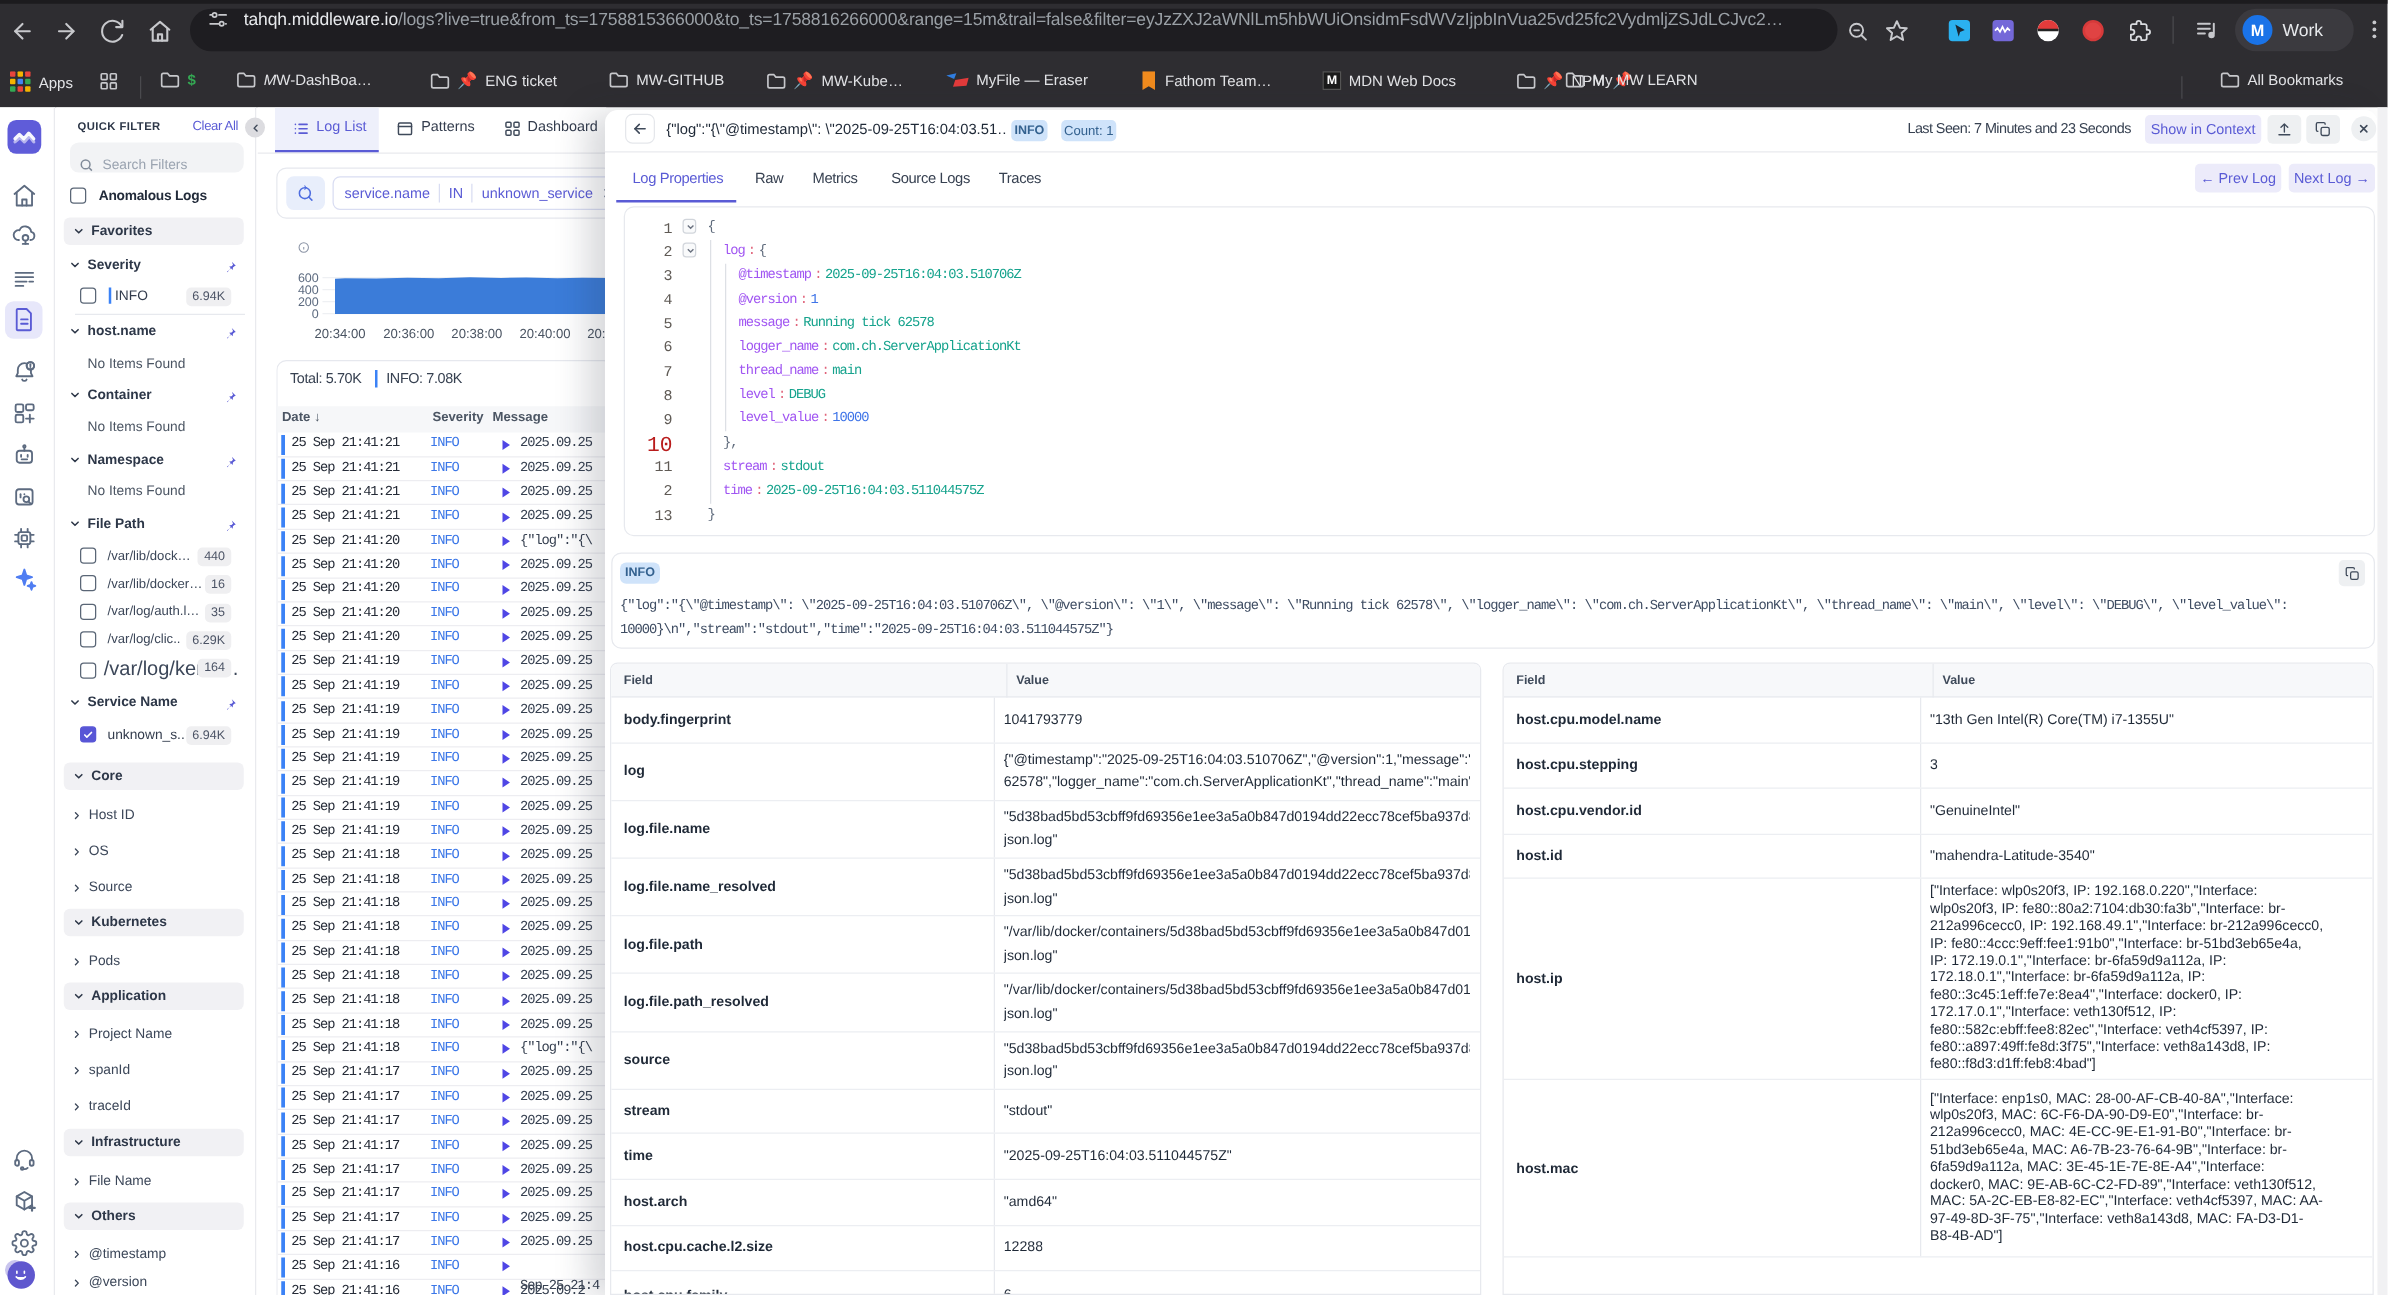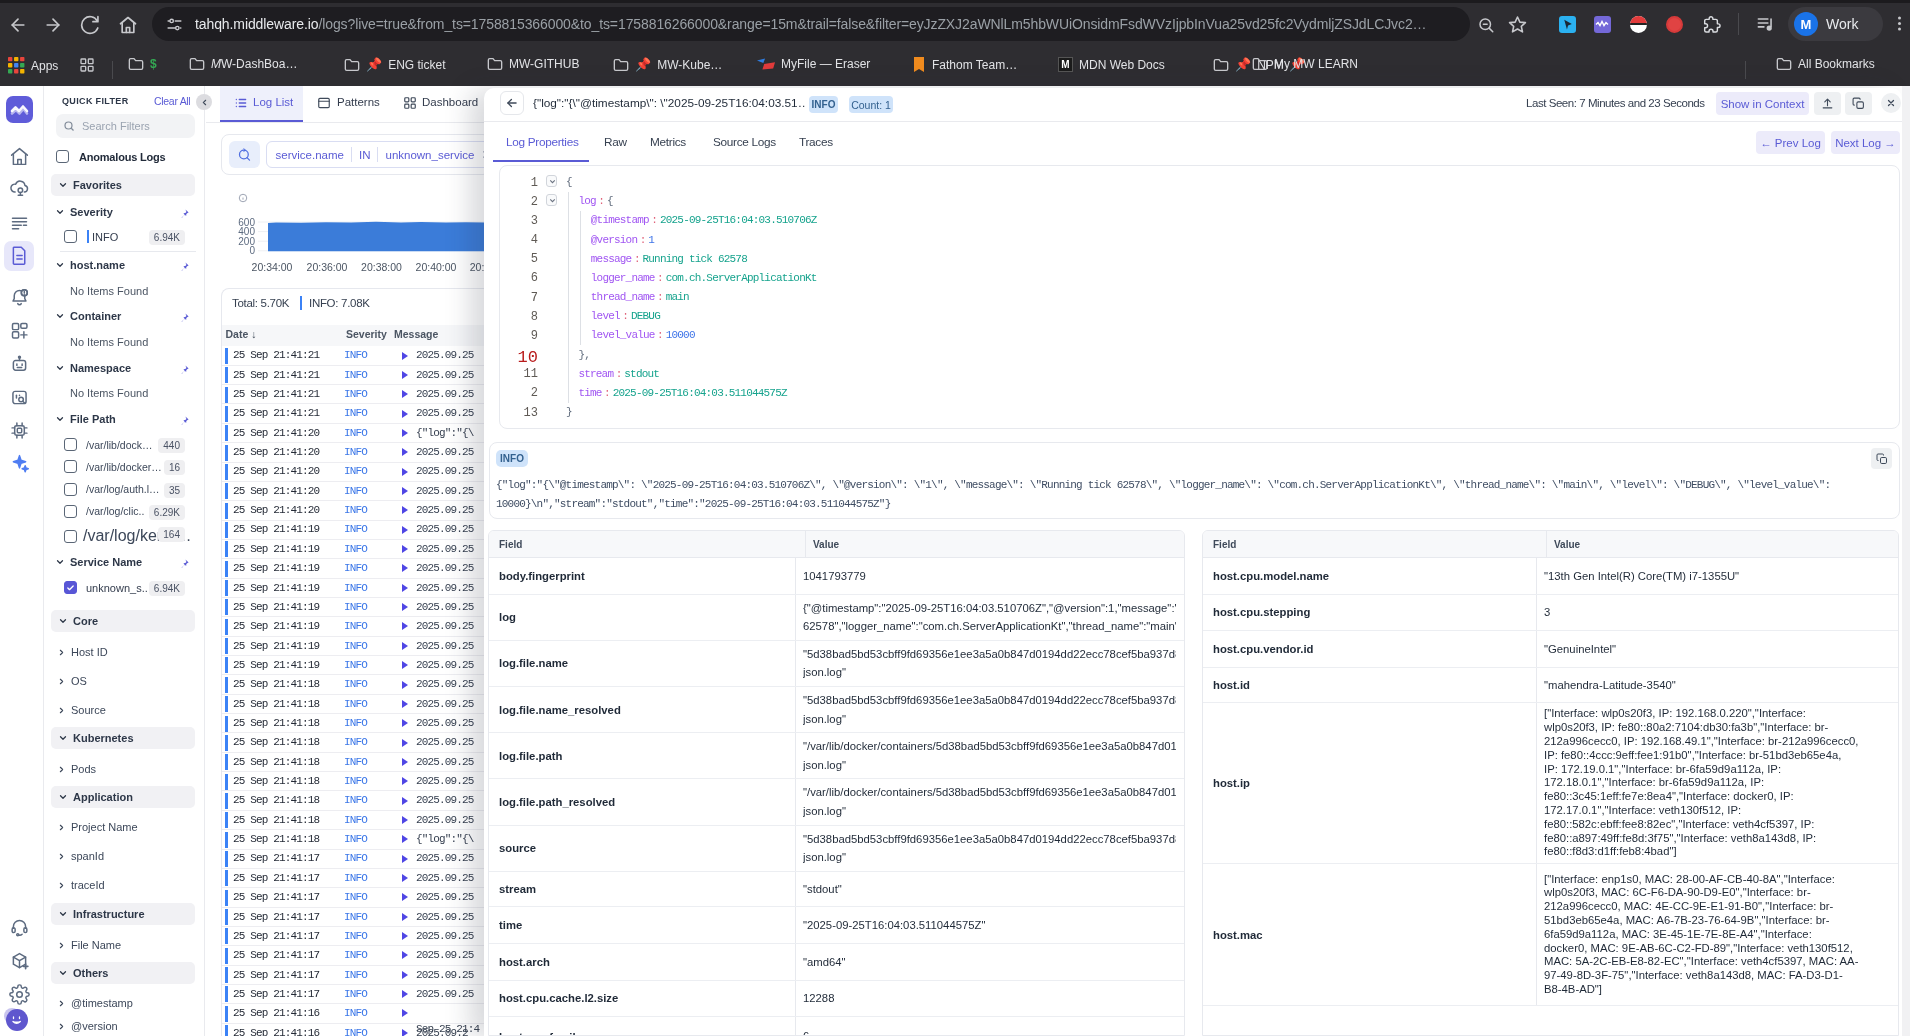--- a/index.html
+++ b/index.html
@@ -1,20 +1,20 @@
 <!DOCTYPE html>
 <html><head><meta charset="utf-8"><style>
 *{margin:0;padding:0;box-sizing:border-box}
 html,body{width:1910px;height:1036px;overflow:hidden;font-family:"Liberation Sans",sans-serif;background:#fff}
 .abs{position:absolute}
 svg{display:block}
 
 #chrome{position:absolute;left:0;top:0;width:1910px;height:86px;background:#2e2d31}
 #topstrip{position:absolute;left:0;top:0;width:1910px;height:3px;background:#1c1b1e}
-#urlpill{position:absolute;left:152px;top:7px;width:1318px;height:34px;border-radius:17px;background:#1e1d21;display:flex;align-items:center}
+#urlpill{position:absolute;left:152px;top:7px;width:1318px;height:34px;border-radius:17px;background:#1e1d21;display:flex;}
 #urltext{font-size:14px;color:#e8eaed;white-space:nowrap;letter-spacing:-0.1px}
 #urltext .g{color:#9aa0a6}
 #bkbar{position:absolute;left:0;top:47px;width:1910px;height:39px;color:#e2e3e6;font-size:12px}
 .bkitem{display:flex;align-items:center;gap:6px;white-space:nowrap}
 .foldsvg{flex:0 0 auto}
 
 #app{position:absolute;left:0;top:86px;width:1910px;height:950px;background:#fff}
 #rail{position:absolute;left:0;top:0;width:44px;height:950px;background:#fff;border-right:1px solid #e9eaee}
 
 #qf{position:absolute;left:45px;top:0;width:160px;height:950px;background:#fff;border-right:1px solid #e9eaee;font-size:11px;color:#333c4d}
@@ -307,21 +307,21 @@
       </svg>
 </div>
 <div id="qf">
 <div class="abs qtitle" style="left:17px;top:10px">QUICK FILTER</div>
 <div class="abs purple" style="left:109px;top:9px;font-size:10.5px;letter-spacing:-0.3px">Clear All</div>
 <div class="abs" style="left:151px;top:8px;width:16px;height:16px;border-radius:50%;background:#dcdce0;z-index:5;display:flex;align-items:center;justify-content:center">
         <svg width="9" height="9" viewBox="0 0 24 24" fill="none" stroke="#3f4a5a" stroke-width="3" stroke-linecap="round">
           <path d="M15 6l-6 6 6 6"></path>
         </svg>
       </div>
-<div class="abs" style="left:11px;top:28px;width:139px;height:24px;background:#f2f3f5;border-radius:7px;display:flex;align-items:center">
+<div class="abs" style="left:11px;top:28px;width:139px;height:24px;background:#f2f3f5;border-radius:7px;display:flex;align-items:flex-end">
         <svg style="margin-left:7px" width="12" height="12" viewBox="0 0 24 24" fill="none" stroke="#818b99" stroke-width="2.4">
           <circle cx="11" cy="11" r="7"></circle>
           <path d="M21 21l-4.5-4.5"></path>
         </svg>
         <span style="color:#9aa3b0;font-size:11px;margin-left:7px">Search Filters</span>
       </div>
 <div class="abs" style="left:11px;top:64px;display:flex;align-items:center;gap:10px">
         <div class="cb"></div>
         <span style="font-weight:bold;font-size:11px;letter-spacing:-0.2px;color:#222b3a">Anomalous Logs</span>
       </div>

